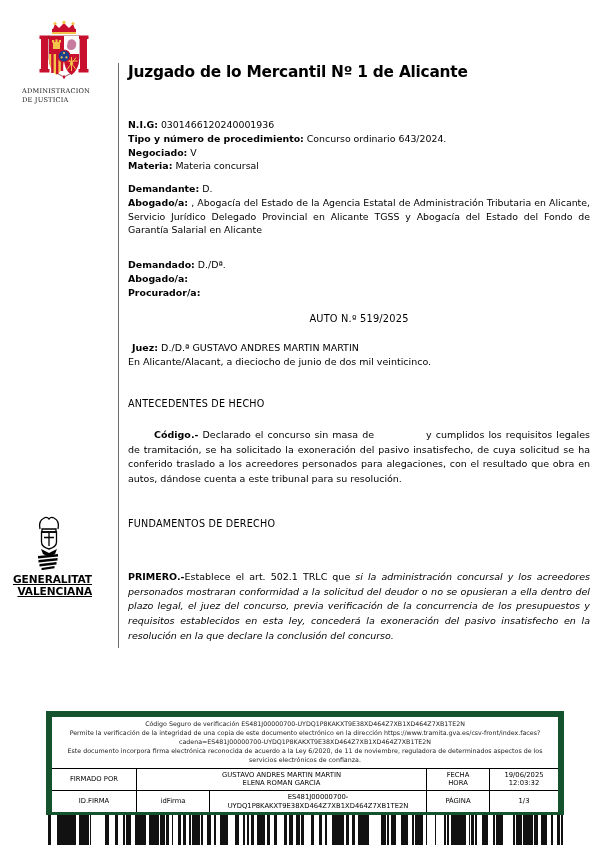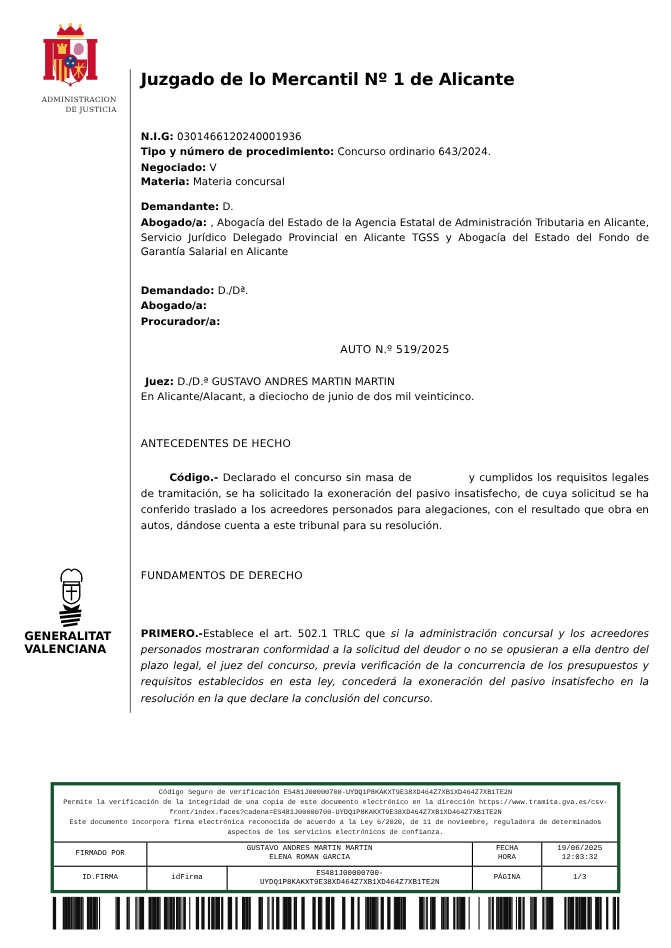--- a/index.html
+++ b/index.html
@@ -15,38 +15,39 @@
     color: #000000;
     overflow: hidden;
   }
 
   
   .emblem-justicia {
     position: absolute;
     left: 22px;
     top: 20px;
     width: 84px;
-    text-align: right;
+    text-align: left;
   }
   .coa-wrap { width: 72px; height: 66px; margin: 0 auto; }
   .emblem-justicia .caption {
     font-family: "DejaVu Serif", serif;
     font-size: 6.6px;
     line-height: 1.32;
     letter-spacing: 0.2px;
     color: #1a1a1a;
     margin-top: 1px;
   }
 
   .emblem-gva {
     position: absolute;
-    left: 22px;
+    left: 6px;
     top: 512px;
     width: 86px;
-    text-align: left;
+    text-align: right;
+    text-decoration: underline;
   }
   .gva-mark { width: 46px; height: 58px; margin: 0 auto; display:block; }
   .emblem-gva .gva-text {
     font-family: "DejaVu Sans", sans-serif;
     font-weight: bold;
     font-size: 10.6px;
     line-height: 1.14;
     letter-spacing: -0.1px;
     margin-top: 3px;
     color: #000;
@@ -175,23 +176,22 @@
   .indent { display: inline-block; width: 26px; }
   .redact-gap { display: inline-block; width: 52px; }
   em.law { }
 
   
   .footer-box {
     position: absolute;
     left: 46px;
     top: 711px;
     width: 518px;
-    border: 3px solid #14532d;
+    border: 6px solid #14532d;
     box-sizing: border-box;
-    font-family: Liberation Mono, monospace;
   }
   .csv-note {
     padding: 3px 4px 3px 4px;
     text-align: center;
     font-size: 6.3px;
     line-height: 1.42;
     color: #1a1a1a;
     border-bottom: 1px solid #000;
   }
   .sig-table {

